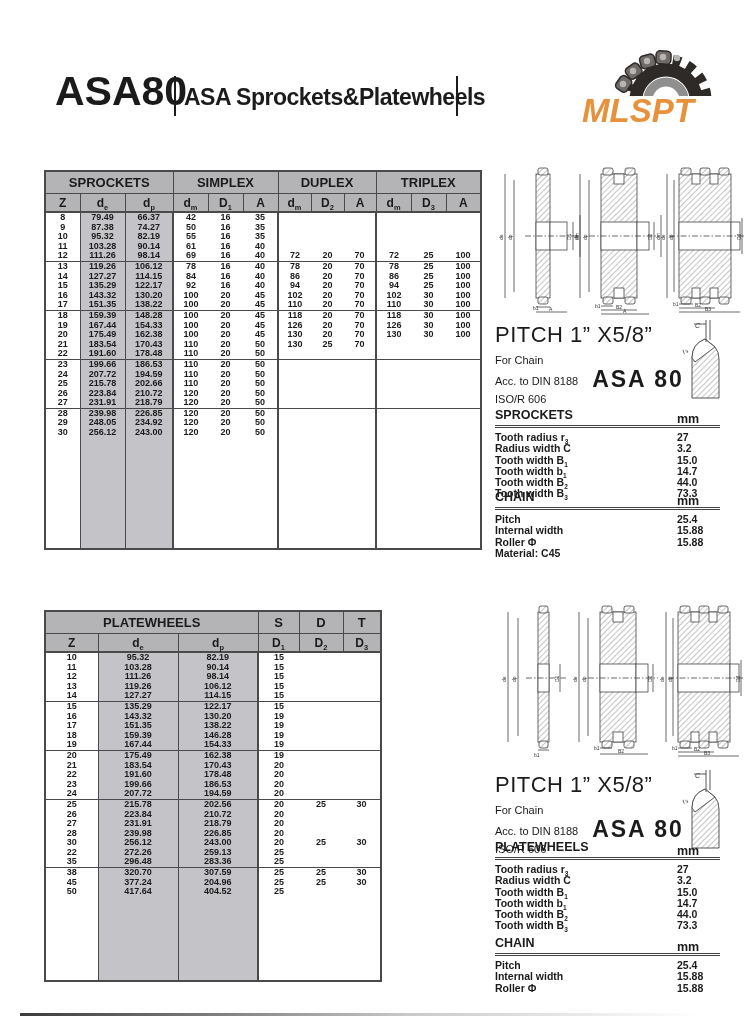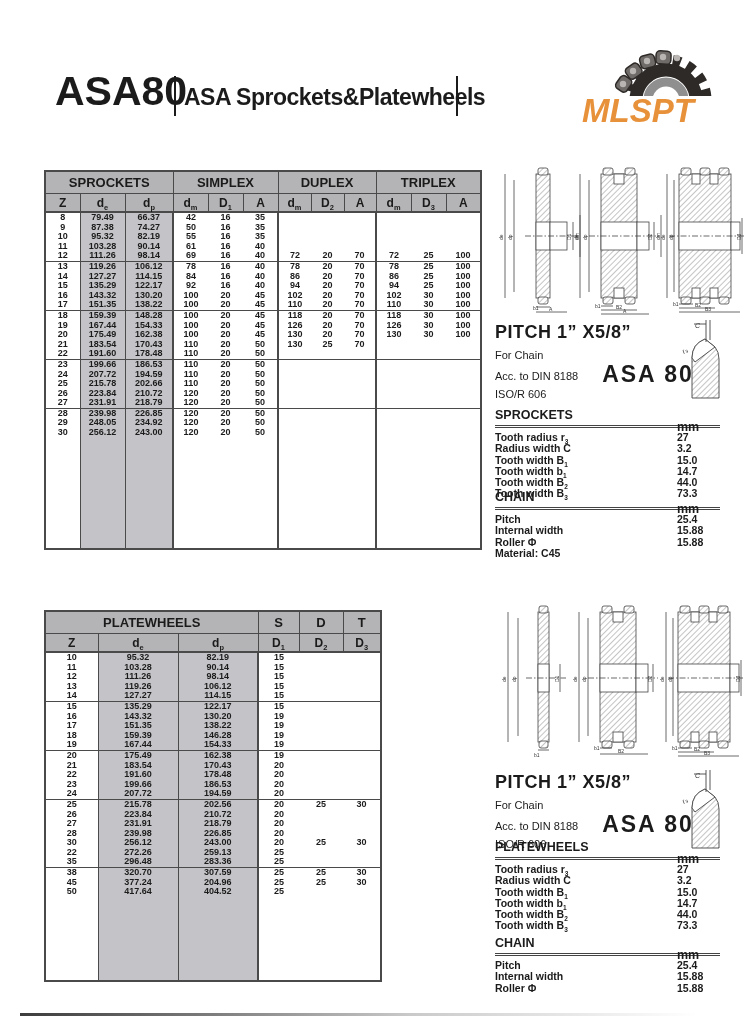--- a/index.html
+++ b/index.html
@@ -26,28 +26,28 @@
   .dtable td.col-1,.dtable td.col-2{background:#c4c4c8;}
   .dtable tr.g-first td{border-top:1.6px solid #4a4a4a;}
   .t-spr td.col-0,.t-spr td.col-1{border-right:1.5px solid #4a4a4a;}
   .t-spr td.col-2,.t-spr td.col-5,.t-spr td.col-8{border-right:2px solid #4a4a4a;}
   .t-plw td.col-0,.t-plw td.col-1{border-right:1.5px solid #4a4a4a;}
   .t-plw td.col-2{border-right:2px solid #4a4a4a;}
   sub{font-size:0.62em;line-height:0;}
 
   
   .pitch-block{position:absolute;left:495px;width:250px;}
-  .pitch-title{font-size:18px;font-weight:bold;letter-spacing:0.5px;}
+  .pitch-title{font-size:22px;font-weight:normal;letter-spacing:0.5px;}
   .pitch-line{font-size:11px;margin-top:6px;}
-  .acc-row{display:flex;align-items:flex-end;gap:24px;margin-top:5px;}
+  .acc-row{display:flex;align-items:flex-end;gap:14px;margin-top:5px;}
   .acc-row .asa{font-size:23px;font-weight:bold;letter-spacing:2px;line-height:16px;}
   .spec-block{position:absolute;left:495px;width:225px;}
   .spec-head{position:relative;font-size:12.5px;font-weight:bold;border-bottom:3px double #444;
              padding-bottom:2px;height:15px;}
-  .spec-head .unit{position:absolute;left:182px;top:12px;}
+  .spec-head .unit{position:absolute;left:182px;top:4px;}
   .spec-row{position:relative;font-size:10.5px;font-weight:bold;height:11.3px;line-height:11.3px;}
   .spec-rows{padding-top:4px;}
   .spec-value{position:absolute;left:182px;top:0;}
 
   .diagram{position:absolute;}
   .tooth-svg{position:absolute;}
 
   .bottom-rule{position:absolute;left:20px;top:1013px;width:706px;height:3px;
     background:linear-gradient(to right,#3c3c3c,#7f7f7f 28%,#c9c9c9 55%,rgba(255,255,255,0) 96%);}
 </style>

